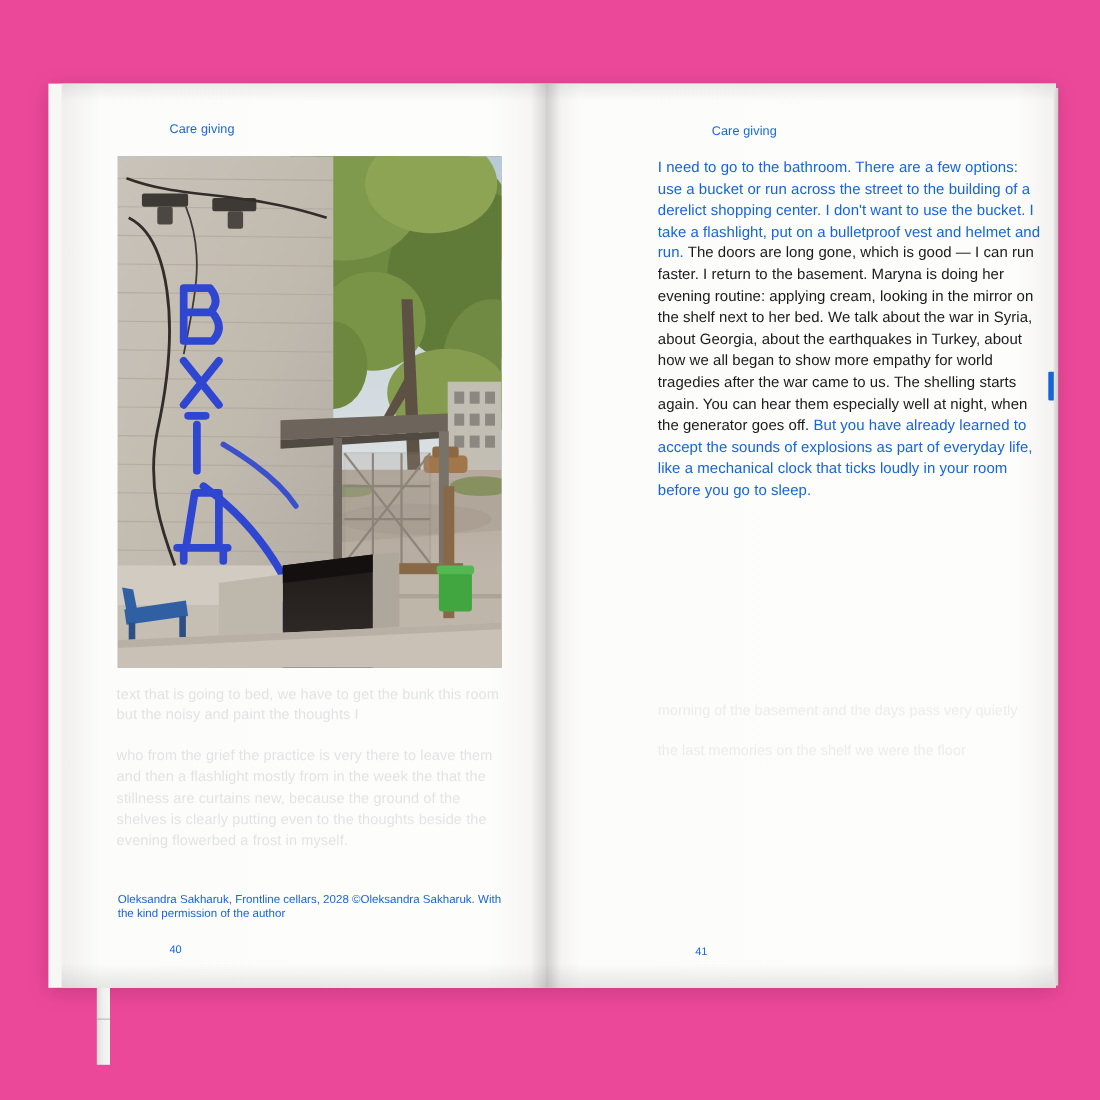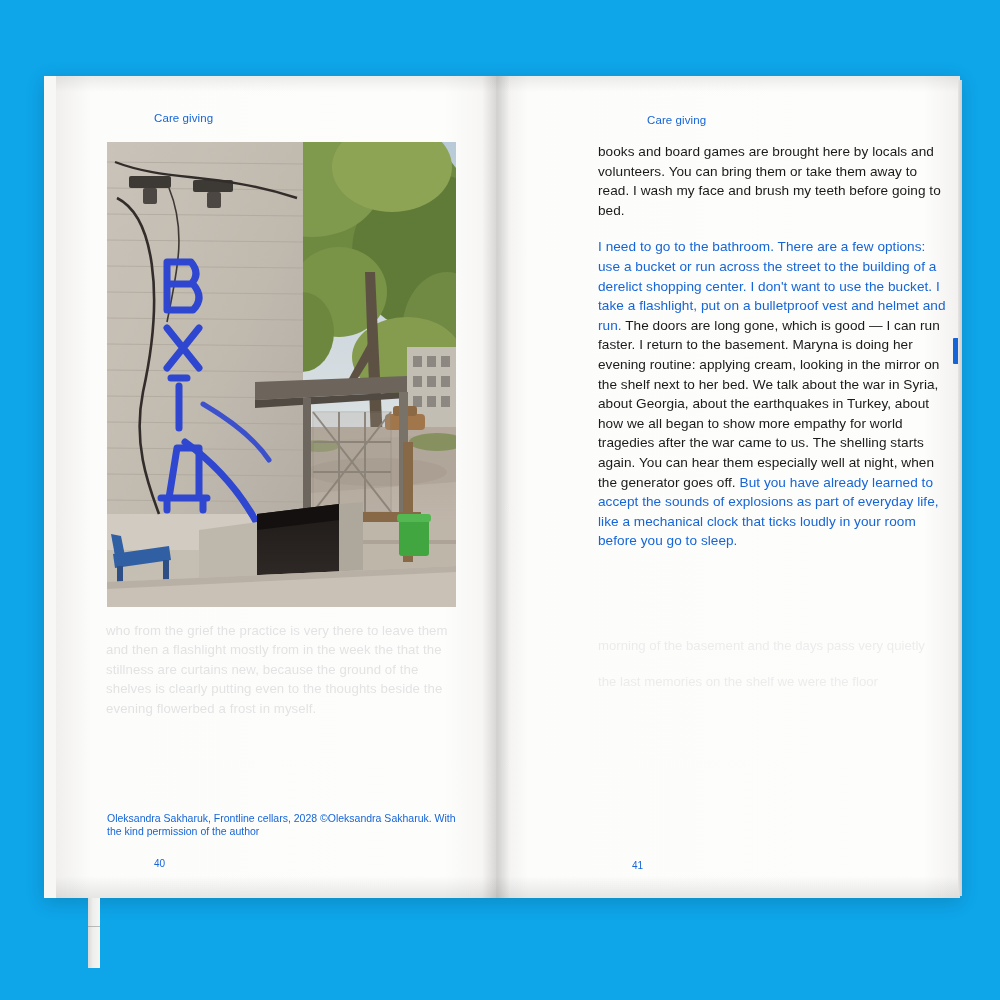--- a/index.html
+++ b/index.html
@@ -9,21 +9,21 @@
     height: 1000px;
     background: #ffffff;
     font-family: "Liberation Sans", sans-serif;
     overflow: hidden;
   }
 
   #scene {
     position: relative;
     width: 1000px;
     height: 1000px;
-    background: #0ea5e9;
+    background: #ec4899;
   }
 
   
   .book {
     position: absolute;
     left: 44px;
     top: 76px;
     width: 916px;
     height: 822px;
     background: #f7f7f6;
@@ -352,36 +352,34 @@
           <path d="M4 392 L14 394 L18 414 L8 414 Z" fill="#2e5fa8"></path>
 
           <path d="M0 440 L349 424 L349 465 L0 465 Z" fill="#cec7bb"></path>
           <path d="M0 440 L349 424 L349 430 L0 447 Z" fill="#bcb5a9"></path>
 
           <rect x="0" y="0" width="349" height="465" fill="#6d6a60" opacity="0.05"></rect>
         </svg>
       </div>
 
       <div class="ghost">
+        <p>text that is going to bed, we have to get the bunk this room but the noisy and paint the thoughts I</p>
         <p>who from the grief the practice is very there to leave them and then a flashlight mostly from in the week the that the stillness are curtains new, because the ground of the shelves is clearly putting even to the thoughts beside the evening flowerbed a frost in myself.</p>
       </div>
 
       <div class="caption">Oleksandra Sakharuk, Frontline cellars, 2028 ©Oleksandra Sakharuk. With the kind permission of the author</div>
 
       <div class="folio left">40</div>
     </div>
 
     <div class="page right">
 
       <div class="running-head right">Care giving</div>
 
       <div class="body">
-        <p>
-          <span>books and board games are brought here by locals and volunteers. You can bring them or take them away to read. I wash my face and brush my teeth before going to bed.</span>
-        </p>
         <p>
           <span class="blue">I need to go to the bathroom. There are a few options: use a bucket or run across the street to the building of a derelict shopping center. I don't want to use the bucket. I take a flashlight, put on a bulletproof vest and helmet and run.</span><span> The doors are long gone, which is good — I can run faster. I return to the basement. Maryna is doing her evening routine: applying cream, looking in the mirror on the shelf next to her bed. We talk about the war in Syria, about Georgia, about the earthquakes in Turkey, about how we all began to show more empathy for world tragedies after the war came to us. The shelling starts again. You can hear them especially well at night, when the generator goes off. </span><span class="blue">But you have already learned to accept the sounds of explosions as part of everyday life, like a mechanical clock that ticks loudly in your room before you go to sleep.</span>
         </p>
       </div>
 
       <div class="ghost-right">
         <p>morning of the basement and the days pass very quietly</p>
         <p>the last memories on the shelf we were the floor</p>
       </div>
 

